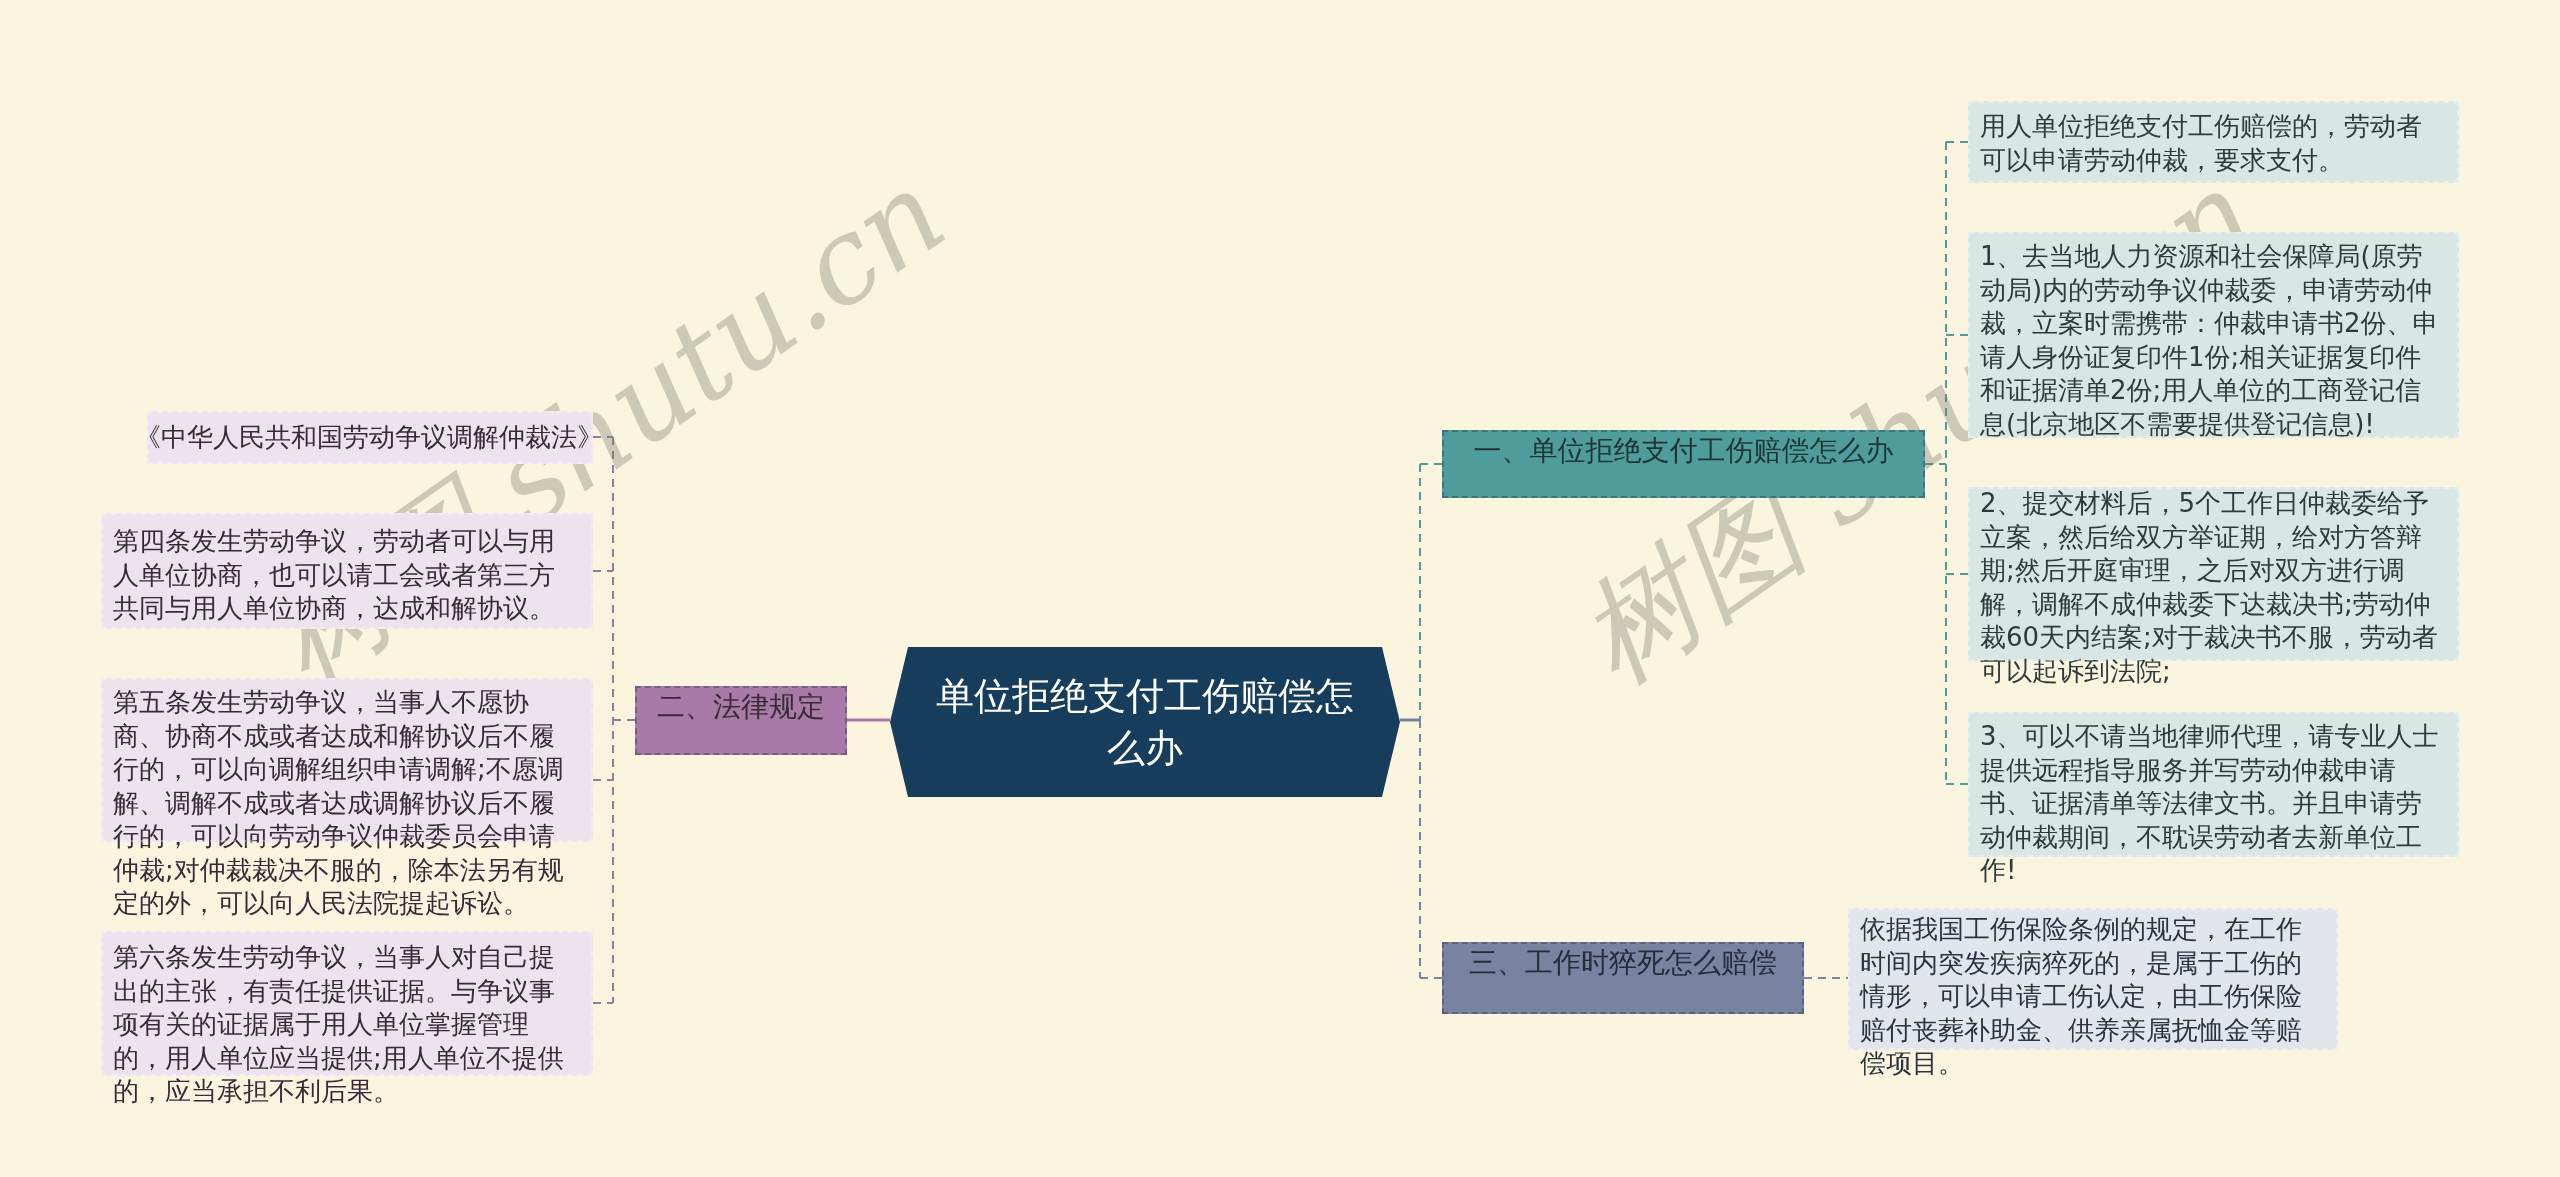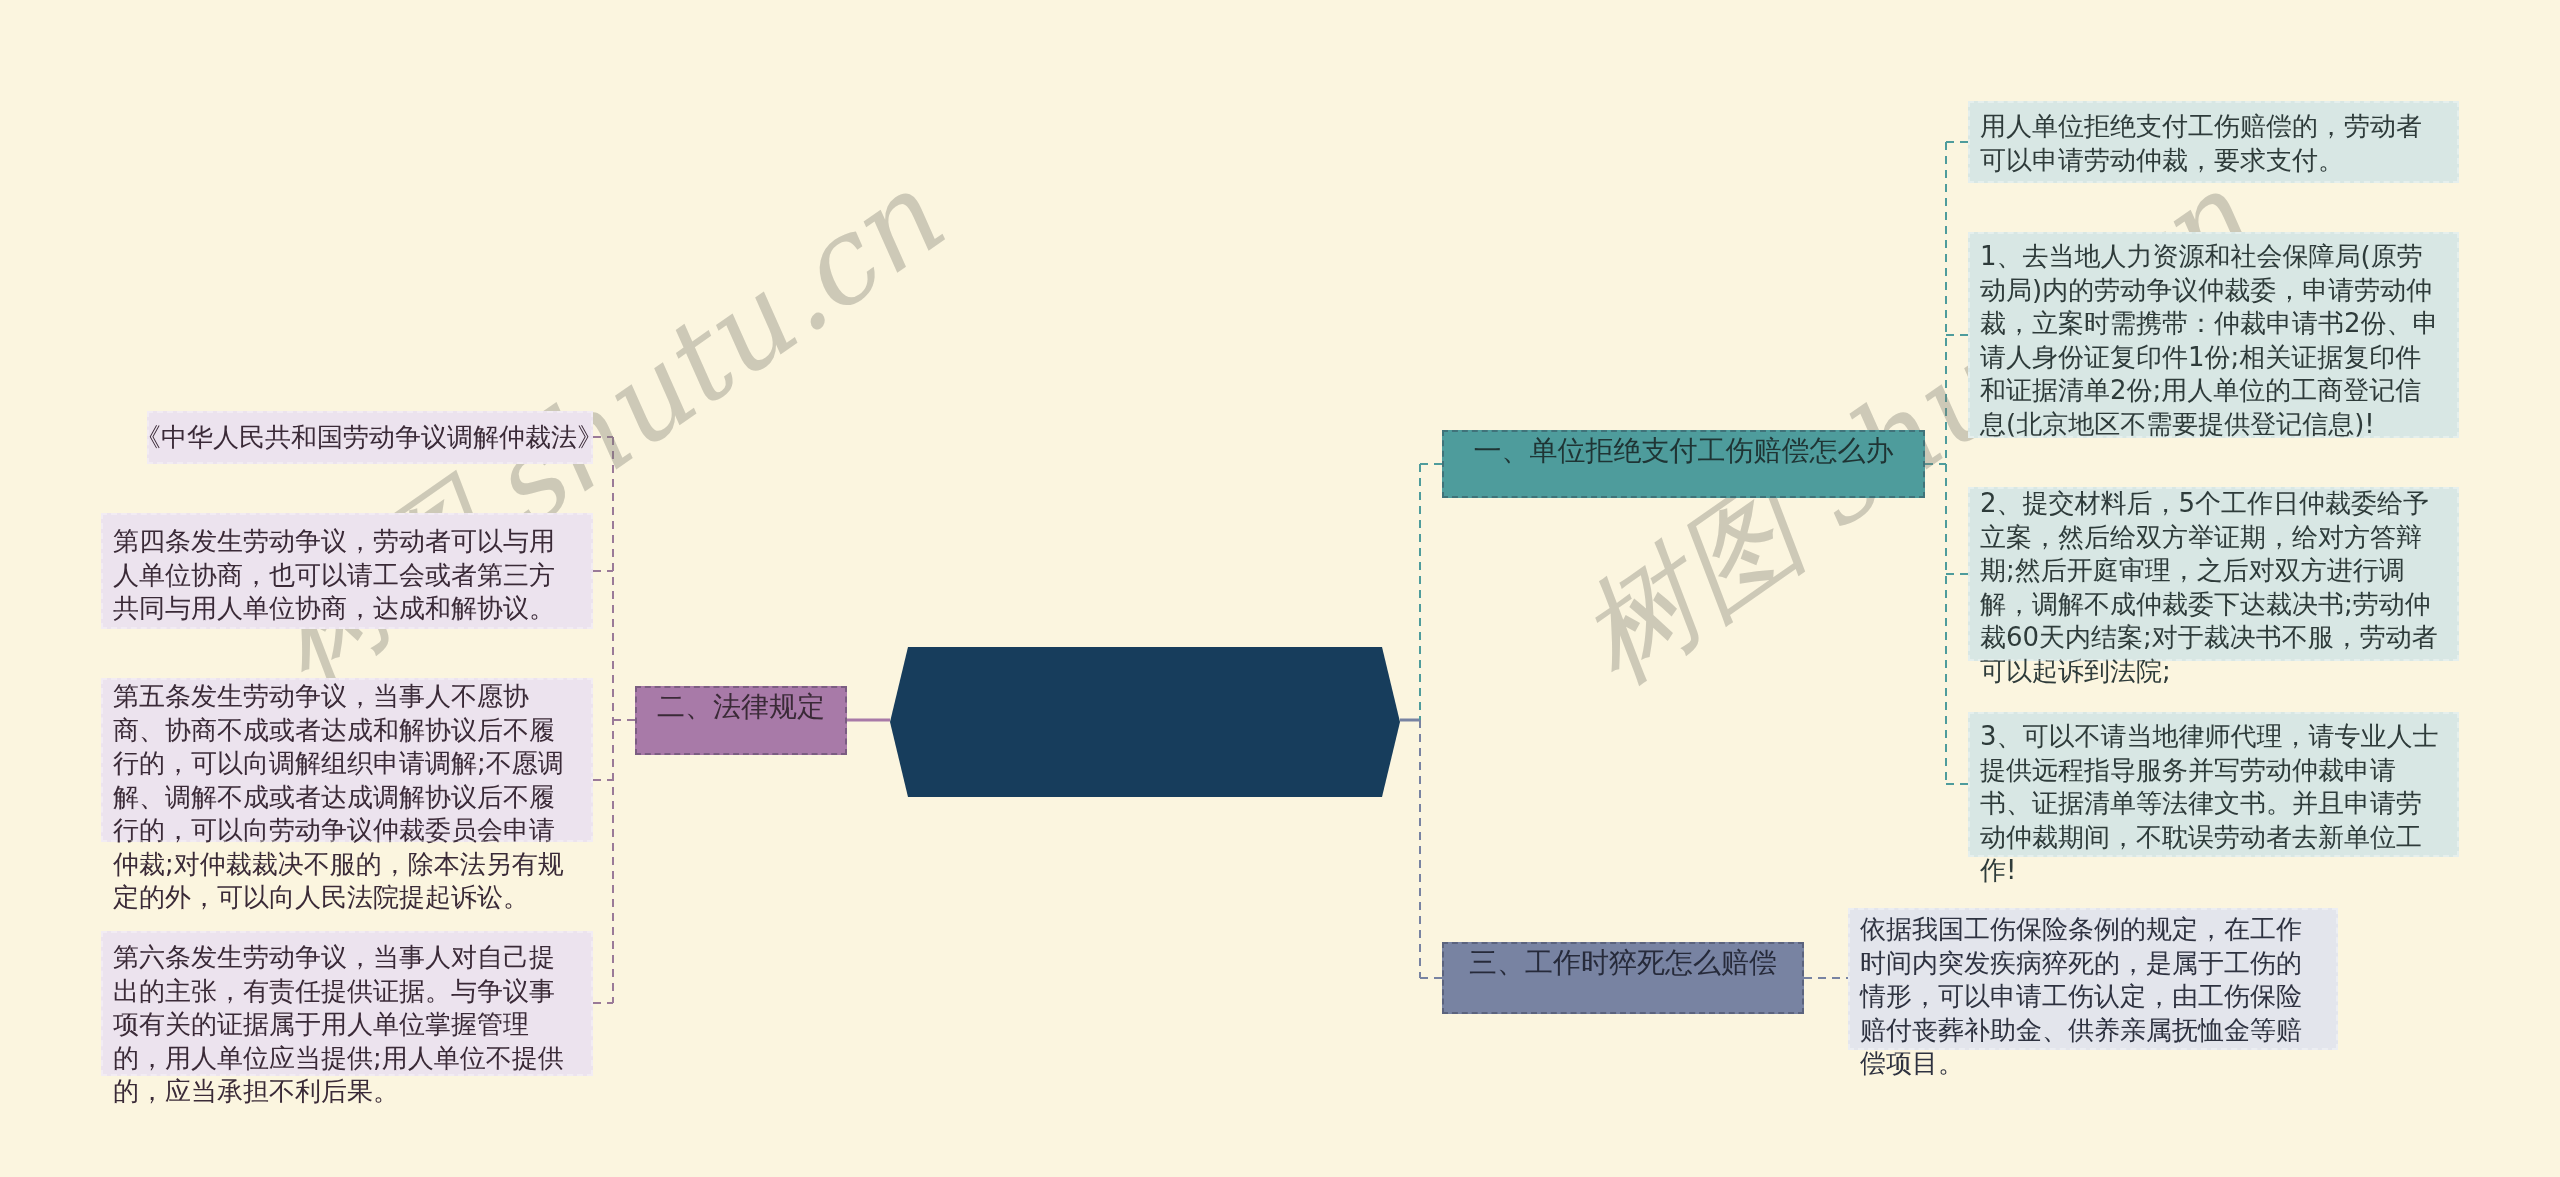--- a/index.html
+++ b/index.html
@@ -66,33 +66,34 @@
   <line x1="1804" y1="978" x2="1848" y2="978" stroke="#7883a2" stroke-width="2" stroke-dasharray="8,6"></line>
 </svg>
 
 <div class="wm" style="left:330px; top:560px;">树图 shutu.cn</div>
 <div class="wm" style="left:1640px; top:560px;">树图 shutu.cn</div>
 
 <div class="node" id="central">
   <svg width="510" height="150">
     <polygon points="18,0 492,0 510,75 492,150 18,150 0,75" fill="#173d5c"></polygon>
   </svg>
+  <span>单位拒绝支付工伤赔偿怎么办</span>
 </div>
 
 <div class="node branch" style="left:635px; top:686px; width:212px; height:69px; background:#a87aa8; color:#3a2a37;">
   <span>二、法律规定</span>
 </div>
 
 <div class="node leaf leaf-left" style="left:147px; top:411px; width:446px; height:53px; display:flex; align-items:center; justify-content:center; white-space:nowrap;text-align:center;">
   <span>《中华人民共和国劳动争议调解仲裁法》</span>
 </div>
 <div class="node leaf leaf-left" style="left:101px; top:513px; width:492px; height:116px; padding-top:12px;">
   <span>第四条发生劳动争议，劳动者可以与用人单位协商，也可以请工会或者第三方共同与用人单位协商，达成和解协议。</span>
 </div>
-<div class="node leaf leaf-left" style="left:101px; top:678px; width:492px; height:164px; padding-top:2px;">
+<div class="node leaf leaf-left" style="left:101px; top:678px; width:492px; height:164px; padding-top:8px;">
   <span>第五条发生劳动争议，当事人不愿协商、协商不成或者达成和解协议后不履行的，可以向调解组织申请调解;不愿调解、调解不成或者达成调解协议后不履行的，可以向劳动争议仲裁委员会申请仲裁;对仲裁裁决不服的，除本法另有规定的外，可以向人民法院提起诉讼。</span>
 </div>
 <div class="node leaf leaf-left" style="left:101px; top:931px; width:492px; height:145px; padding-top:10px;">
   <span>第六条发生劳动争议，当事人对自己提出的主张，有责任提供证据。与争议事项有关的证据属于用人单位掌握管理的，用人单位应当提供;用人单位不提供的，应当承担不利后果。</span>
 </div>
 
 <div class="node branch" style="left:1442px; top:430px; width:483px; height:68px; background:#4e9c9c; color:#1f3434;">
   <span>一、单位拒绝支付工伤赔偿怎么办</span>
 </div>
 

